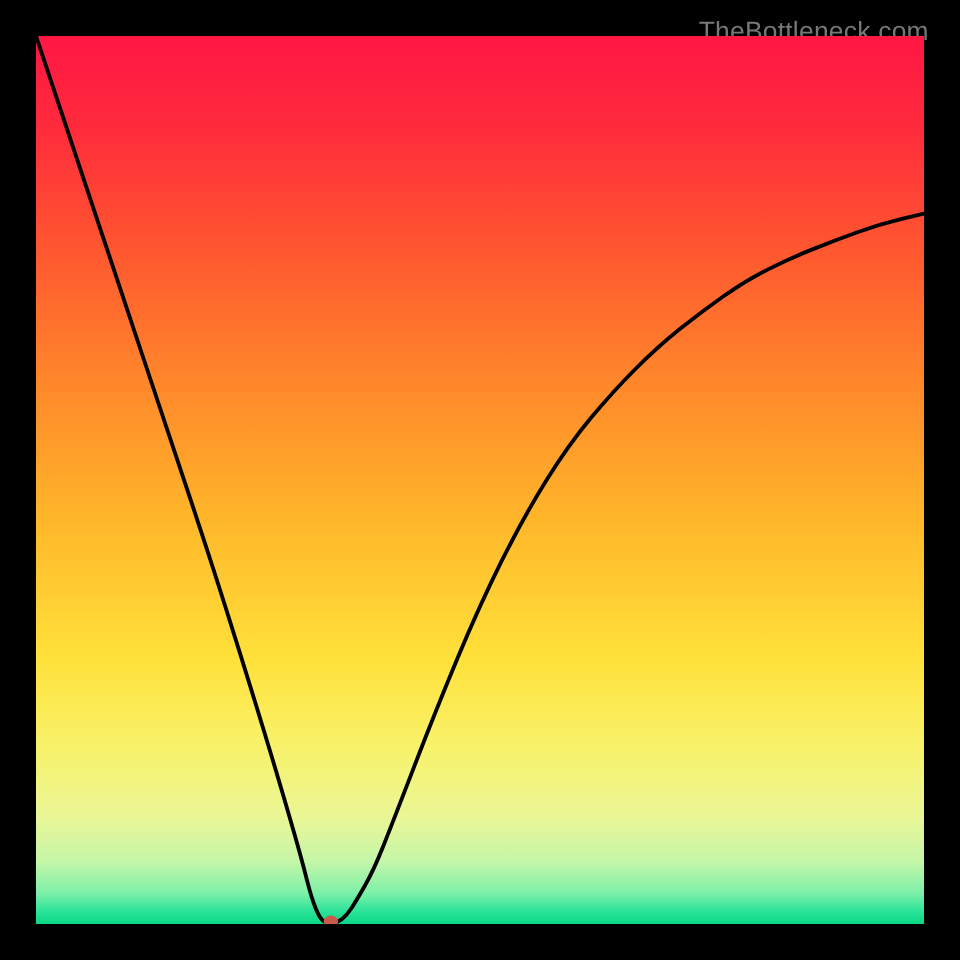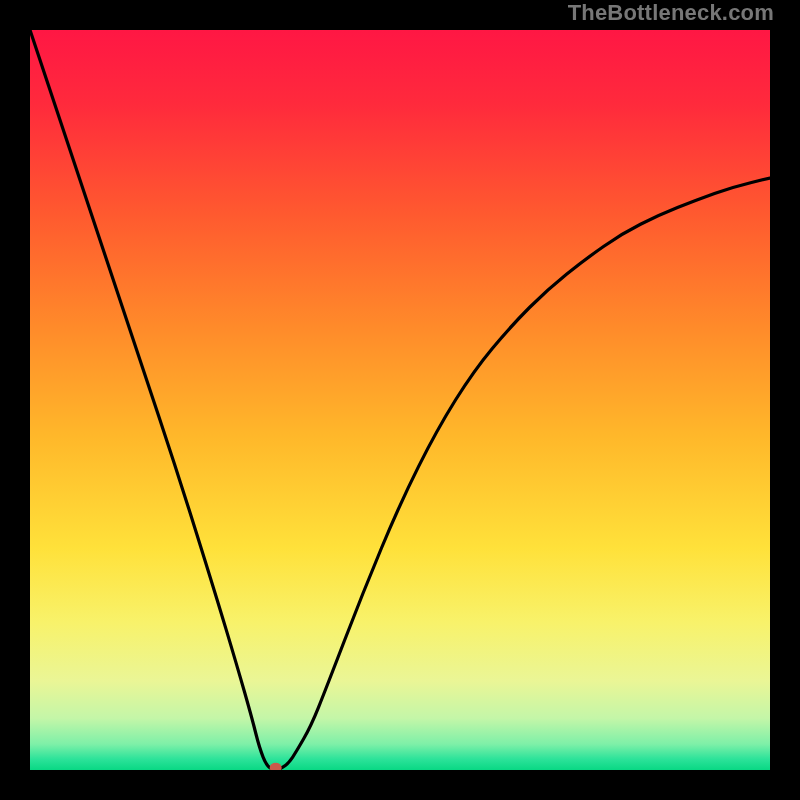--- a/index.html
+++ b/index.html
@@ -19,25 +19,25 @@
   }
   .plot-area {
     position: absolute;
     left: 30px;
     top: 30px;
     width: 740px;
     height: 740px;
   }
   .watermark {
     position: absolute;
-    top: 0;
+    top: 13px;
     right: 26px;
     color: #777;
     font-size: 22px;
-    font-weight: 700;
+    font-weight: 400;
     letter-spacing: 0.2px;
   }
   svg { display: block; }
 </style>
 </head>
 <body>
 
 <div class="frame">
   <div class="watermark">TheBottleneck.com</div>
 

